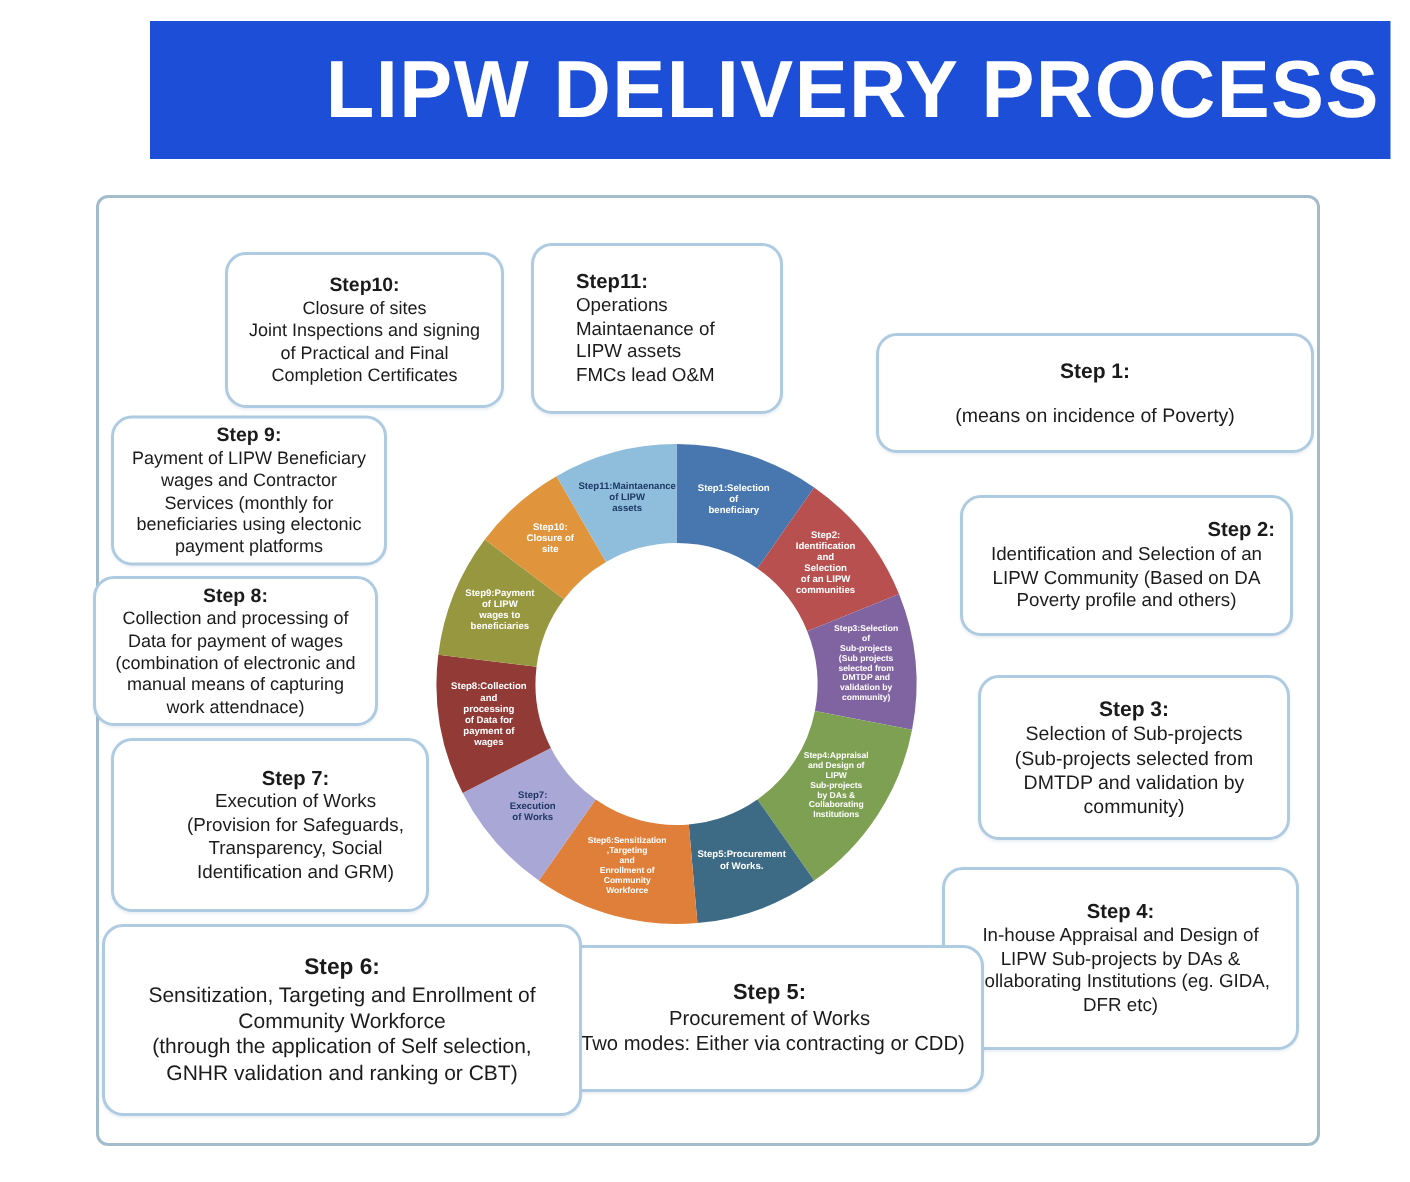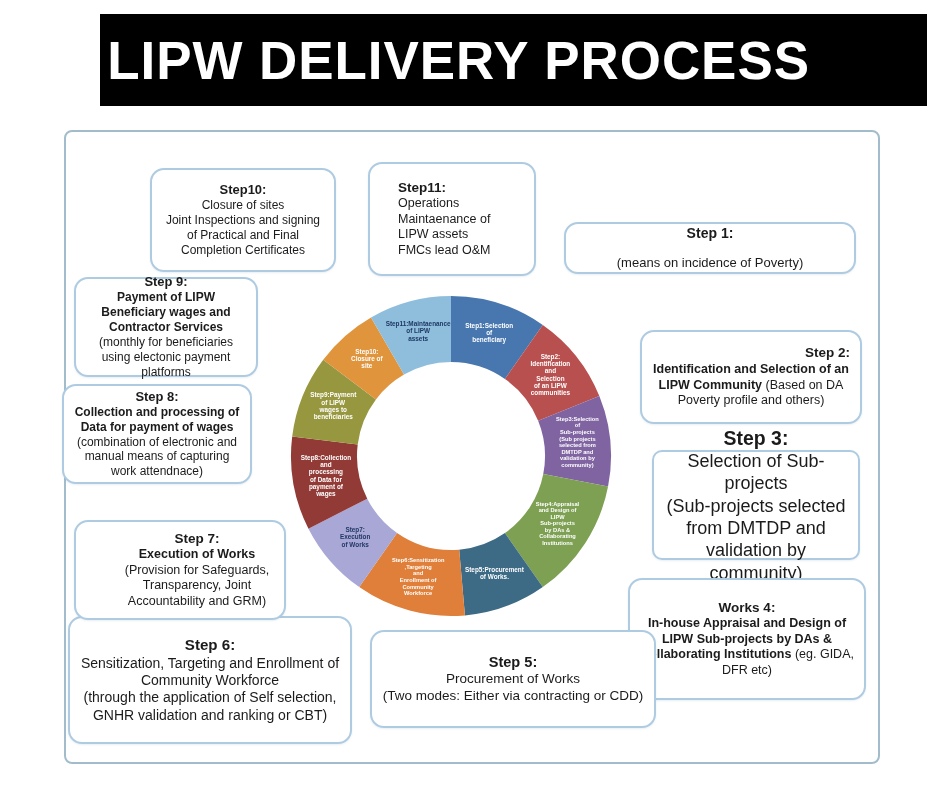--- a/index.html
+++ b/index.html
@@ -6,54 +6,54 @@
   html,body { width:940px; height:788px; }
   body {
     position:relative;
     background:#ffffff;
     font-family:"Liberation Sans", sans-serif;
     color:#1b1b1b;
     overflow:hidden;
   }
   .banner {
     position:absolute; left:100px; top:14px; width:827px; height:92px;
-    background:#000000;
-    display:flex; align-items:center; justify-content:flex-start;
+    background:#1d4ed8;
+    display:flex; align-items:center; justify-content:flex-end;
   }
   .banner h1 {
     color:#ffffff; font-size:54px; font-weight:700; letter-spacing:1px;
     transform:scaleX(0.98); white-space:nowrap;
   }
   .frame {
     position:absolute; left:64px; top:130px; width:816px; height:634px;
     border:2px solid #a3bccb; border-radius:8px; background:#ffffff;
   }
   .callout {
     position:absolute; background:#ffffff;
     border:2px solid #aecbe2; border-radius:14px;
     padding:8px 10px; text-align:center;
     font-size:12.5px; line-height:1.24; color:#1b1b1b;
     display:flex; flex-direction:column; justify-content:center;
     box-shadow:0 1px 2px rgba(120,150,175,0.15);
   }
-  .callout .b { font-weight:700;margin-top:36px; }
+  .callout .b { font-weight:400;margin-top:36px; }
   .c-title { font-weight:700; font-size:1.08em; }
   .c-line { font-weight:400; }
   .c-line:empty, .c-title:empty { display:none; }
   .callout.left { text-align:left; }
 
   #box-step10 { left:150px; top:168px; width:186px; height:104px; font-size:12px; }
-  #box-step11 { left:368px; top:162px; width:168px; height:114px; font-size:12.5px;padding-left:28px; }
-  #box-step1  { left:564px; top:222px; width:292px; height:52px;  font-size:13px;gap:12px; }
+  #box-step11 { left:354px; top:162px; width:168px; height:114px; font-size:12.5px;padding-left:28px; }
+  #box-step1  { left:584px; top:222px; width:292px; height:80px;  font-size:13px;gap:12px; }
   #box-step2  { left:640px; top:330px; width:222px; height:94px;  font-size:12.5px;align-items:flex-end; }
-  #box-step3  { left:652px; top:450px; width:208px; height:110px; font-size:18px;border-radius:10px; }
+  #box-step3  { left:652px; top:450px; width:208px; height:110px; font-size:13px; }
   #box-step4  { left:628px; top:578px; width:238px; height:122px; font-size:12.5px; }
   #box-step5  { left:370px; top:630px; width:286px; height:98px;  font-size:13.5px; }
-  #box-step6  { left:68px;  top:616px; width:284px; height:128px; font-size:14px; }
-  #box-step7  { left:74px;  top:520px; width:212px; height:100px; font-size:12.5px;padding-left:44px; }
+  #box-step6  { left:68px;  top:616px; width:320px; height:128px; font-size:14px; }
+  #box-step7  { left:74px;  top:492px; width:212px; height:116px; font-size:12.5px;padding-left:44px; }
   #box-step8  { left:62px;  top:384px; width:190px; height:100px; font-size:12px; }
   #box-step9  { left:74px;  top:277px; width:184px; height:100px; font-size:12px; }
 
   .donut-wrap { position:absolute; left:285px; top:290px; width:332px; height:332px; }
   svg text { font-family:"Liberation Sans", sans-serif; }
 </style>
 </head>
 <body>
 
 <div class="banner">
@@ -85,41 +85,41 @@
   <div class="c-body"><span class="b">Identification and Selection of an LIPW Community </span><span>(Based on DA Poverty profile and others)</span></div>
 </div>
 
 <div class="callout" id="box-step3">
   <div class="c-title">Step 3:</div>
   <div class="c-line">Selection of Sub-projects</div>
   <div class="c-body"><span class="b"></span><span>(Sub-projects selected from DMTDP and validation by community)</span></div>
 </div>
 
 <div class="callout" id="box-step4">
-  <div class="c-title">Works 4:</div>
+  <div class="c-title">Step 4:</div>
 
   <div class="c-body"><span class="b">In-house Appraisal and Design of LIPW Sub-projects by DAs &amp; Collaborating Institutions </span><span>(eg. GIDA, DFR etc)</span></div>
 </div>
 
 <div class="callout" id="box-step5">
   <div class="c-title">Step 5:</div>
   <div class="c-line">Procurement of Works</div>
   <div class="c-body"><span class="b"></span><span>(Two modes: Either via contracting or CDD)</span></div>
 </div>
 
 <div class="callout" id="box-step6">
   <div class="c-title">Step 6:</div>
   <div class="c-line">Sensitization, Targeting and Enrollment of Community Workforce</div>
   <div class="c-body"><span class="b"></span><span>(through the application of Self selection, GNHR validation and ranking or CBT)</span></div>
 </div>
 
 <div class="callout" id="box-step7">
   <div class="c-title">Step 7:</div>
 
-  <div class="c-body"><span class="b">Execution of Works </span><span>(Provision for Safeguards, Transparency, Joint Accountability and GRM)</span></div>
+  <div class="c-body"><span class="b">Execution of Works </span><span>(Provision for Safeguards, Transparency, Social Identification and GRM)</span></div>
 </div>
 
 <div class="callout" id="box-step8">
   <div class="c-title">Step 8:</div>
 
   <div class="c-body"><span class="b">Collection and processing of Data for payment of wages </span><span>(combination of electronic and manual means of capturing work attendnace)</span></div>
 </div>
 
 <div class="callout" id="box-step9">
   <div class="c-title">Step 9:</div>

